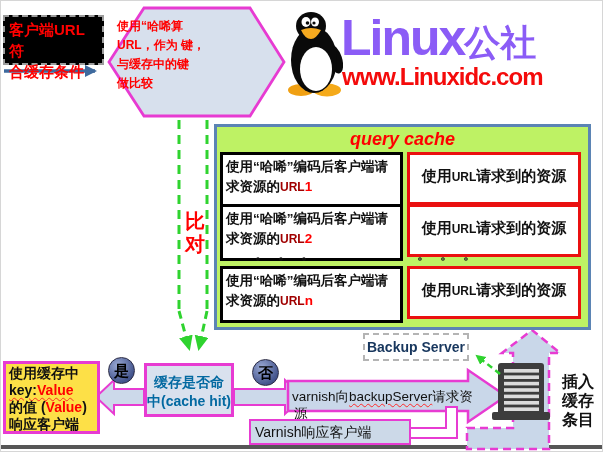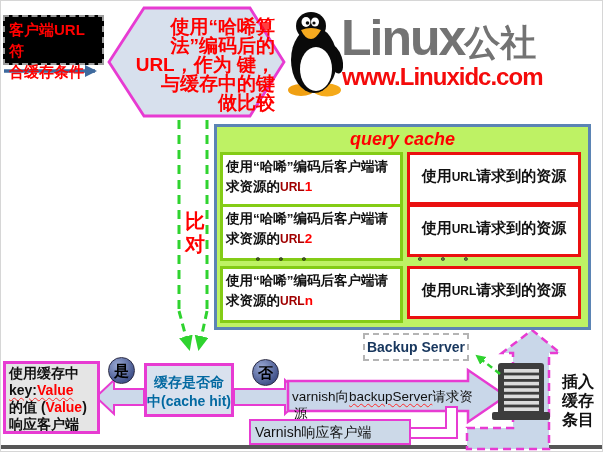--- a/index.html
+++ b/index.html
@@ -12,33 +12,33 @@
   .shapes{position:absolute;left:0;top:0;z-index:1;}
   .txt{z-index:2;}
   .red{color:#ff0000;}
   .darkred{color:#a00000;}
   .black{color:#111;}
   .wavy{text-decoration:underline;text-decoration-style:wavy;text-decoration-color:#ff2a2a;text-decoration-thickness:1px;text-underline-offset:2px;}
   
   .client-box{left:2px;top:14px;width:101px;height:50px;border:2px dashed #9c9c9c;background:#000000;
     color:#ff0000;font-weight:bold;font-size:15px;line-height:21px;padding:2px 4px;}
   
-  .hex-text{left:116px;top:16px;width:158px;text-align:right;color:#ff0000;font-weight:bold;
-    font-size:19px;line-height:19px;}
+  .hex-text{left:116px;top:16px;width:158px;text-align:left;color:#ff0000;font-weight:bold;
+    font-size:12px;line-height:19px;}
   
   .logo-tux{left:286px;top:8px;width:56px;height:88px;}
-  .logo-text{left:340px;top:12px;white-space:nowrap;color:#737373;font-weight:bold;text-align:center;}
+  .logo-text{left:340px;top:12px;white-space:nowrap;color:#8b5cf6;font-weight:bold;text-align:center;}
   .logo-brand{font-size:50px;letter-spacing:-2px;line-height:1;}
   .logo-suffix{font-size:36px;letter-spacing:0;}
   .logo-url{left:341px;top:62px;color:#f40b0b;font-weight:bold;font-size:24px;letter-spacing:-1px;white-space:nowrap;}
   
   .qc-box{left:213px;top:123px;width:377px;height:206px;border:3px solid #5b84b4;background:#bef264;}
   .qc-title{position:absolute;left:0;top:0;width:100%;text-align:center;color:#ff0000;
     font-weight:bold;font-style:italic;font-size:18px;line-height:24px;}
-  .key-box{position:absolute;left:3px;width:171px;height:47px;border:3px solid #84cc16;background:#fff;
+  .key-box{position:absolute;left:3px;width:171px;height:47px;border:3px solid #000000;background:#fff;
     color:#111;font-weight:bold;font-size:13.5px;line-height:20px;padding:2px 3px;}
   .val-box{position:absolute;left:190px;width:168px;height:47px;border:3px solid #ea1010;background:#fff;
     color:#111;font-weight:bold;font-size:15px;text-align:center;line-height:41px;white-space:nowrap;}
   .row0{top:25px;} .row1{top:77px;} .row2{top:139px;}
   .ellipsis{position:absolute;top:119px;color:#111;font-weight:bold;font-size:14px;letter-spacing:9px;white-space:nowrap;}
   .ell-l{left:38px;} .ell-r{left:200px;}
   .url-small{font-size:12px;}
   
   .compare-label{left:183px;top:209px;width:22px;color:#ff0000;font-weight:bold;font-size:20px;
     line-height:23px;word-break:break-all;text-align:center;}
@@ -47,21 +47,21 @@
     color:#17365d;font-weight:bold;font-size:14px;text-align:center;line-height:24px;}
   
   .decision-box{left:143px;top:362px;width:90px;height:54px;border:3px solid #e73bd2;background:#d9e1ee;
     color:#0369a1;font-weight:bold;font-size:14px;text-align:center;line-height:19px;padding-top:7px;}
   .badge{width:27px;height:27px;border-radius:50%;border:1px solid #2b2b45;
     background:radial-gradient(circle at 35% 30%, #9aa9d4, #45568e 70%, #2e3f73);
     color:#000;font-weight:bold;font-size:15px;text-align:center;line-height:26px;z-index:3;}
   .yes-badge{left:107px;top:356px;}
   .no-badge{left:251px;top:358px;}
   
-  .result-box{left:2px;top:360px;width:97px;height:73px;border:3px solid #e73bd2;background:#e5e5e5;
+  .result-box{left:2px;top:360px;width:97px;height:73px;border:3px solid #e73bd2;background:#fde047;
     font-weight:bold;font-size:14px;line-height:17px;padding:1px 3px;color:#111;}
   
   .req-text{left:291px;top:387px;width:180px;color:#111;font-size:13.5px;font-weight:normal;white-space:nowrap;}
   .req-wrap{left:293px;top:404px;color:#111;font-size:13.5px;}
   
   .resp-box{left:248px;top:418px;width:162px;height:26px;border:2px solid #e73bd2;background:#ccd9e8;
     color:#111;font-size:14px;line-height:22px;padding-left:4px;white-space:nowrap;}
   
   .insert-label{left:559px;top:371px;width:36px;color:#111;font-weight:bold;font-size:16px;line-height:19px;text-align:center;}
   
@@ -132,21 +132,20 @@
     </g>
   </svg>
 
   <div class="abs txt client-box">
     <div>客户端URL符</div>
     <div>合缓存条件</div>
   </div>
 
   <div class="abs txt hex-text">
     <div>使用“哈唏算</div>
-    <div>法”编码后的</div>
     <div>URL，作为 键，</div>
     <div>与缓存中的键</div>
     <div>做比较</div>
   </div>
 
   <div class="abs txt logo-tux">
     <svg width="56" height="88" viewBox="0 0 56 88">
       <ellipse cx="48" cy="50" rx="7" ry="15" fill="#0a0a0a" transform="rotate(-18 48 50)"></ellipse>
       <ellipse cx="14" cy="81" rx="13" ry="6" fill="#f0a013"></ellipse>
       <ellipse cx="40" cy="81" rx="14" ry="6.5" fill="#f5aa1a"></ellipse>

